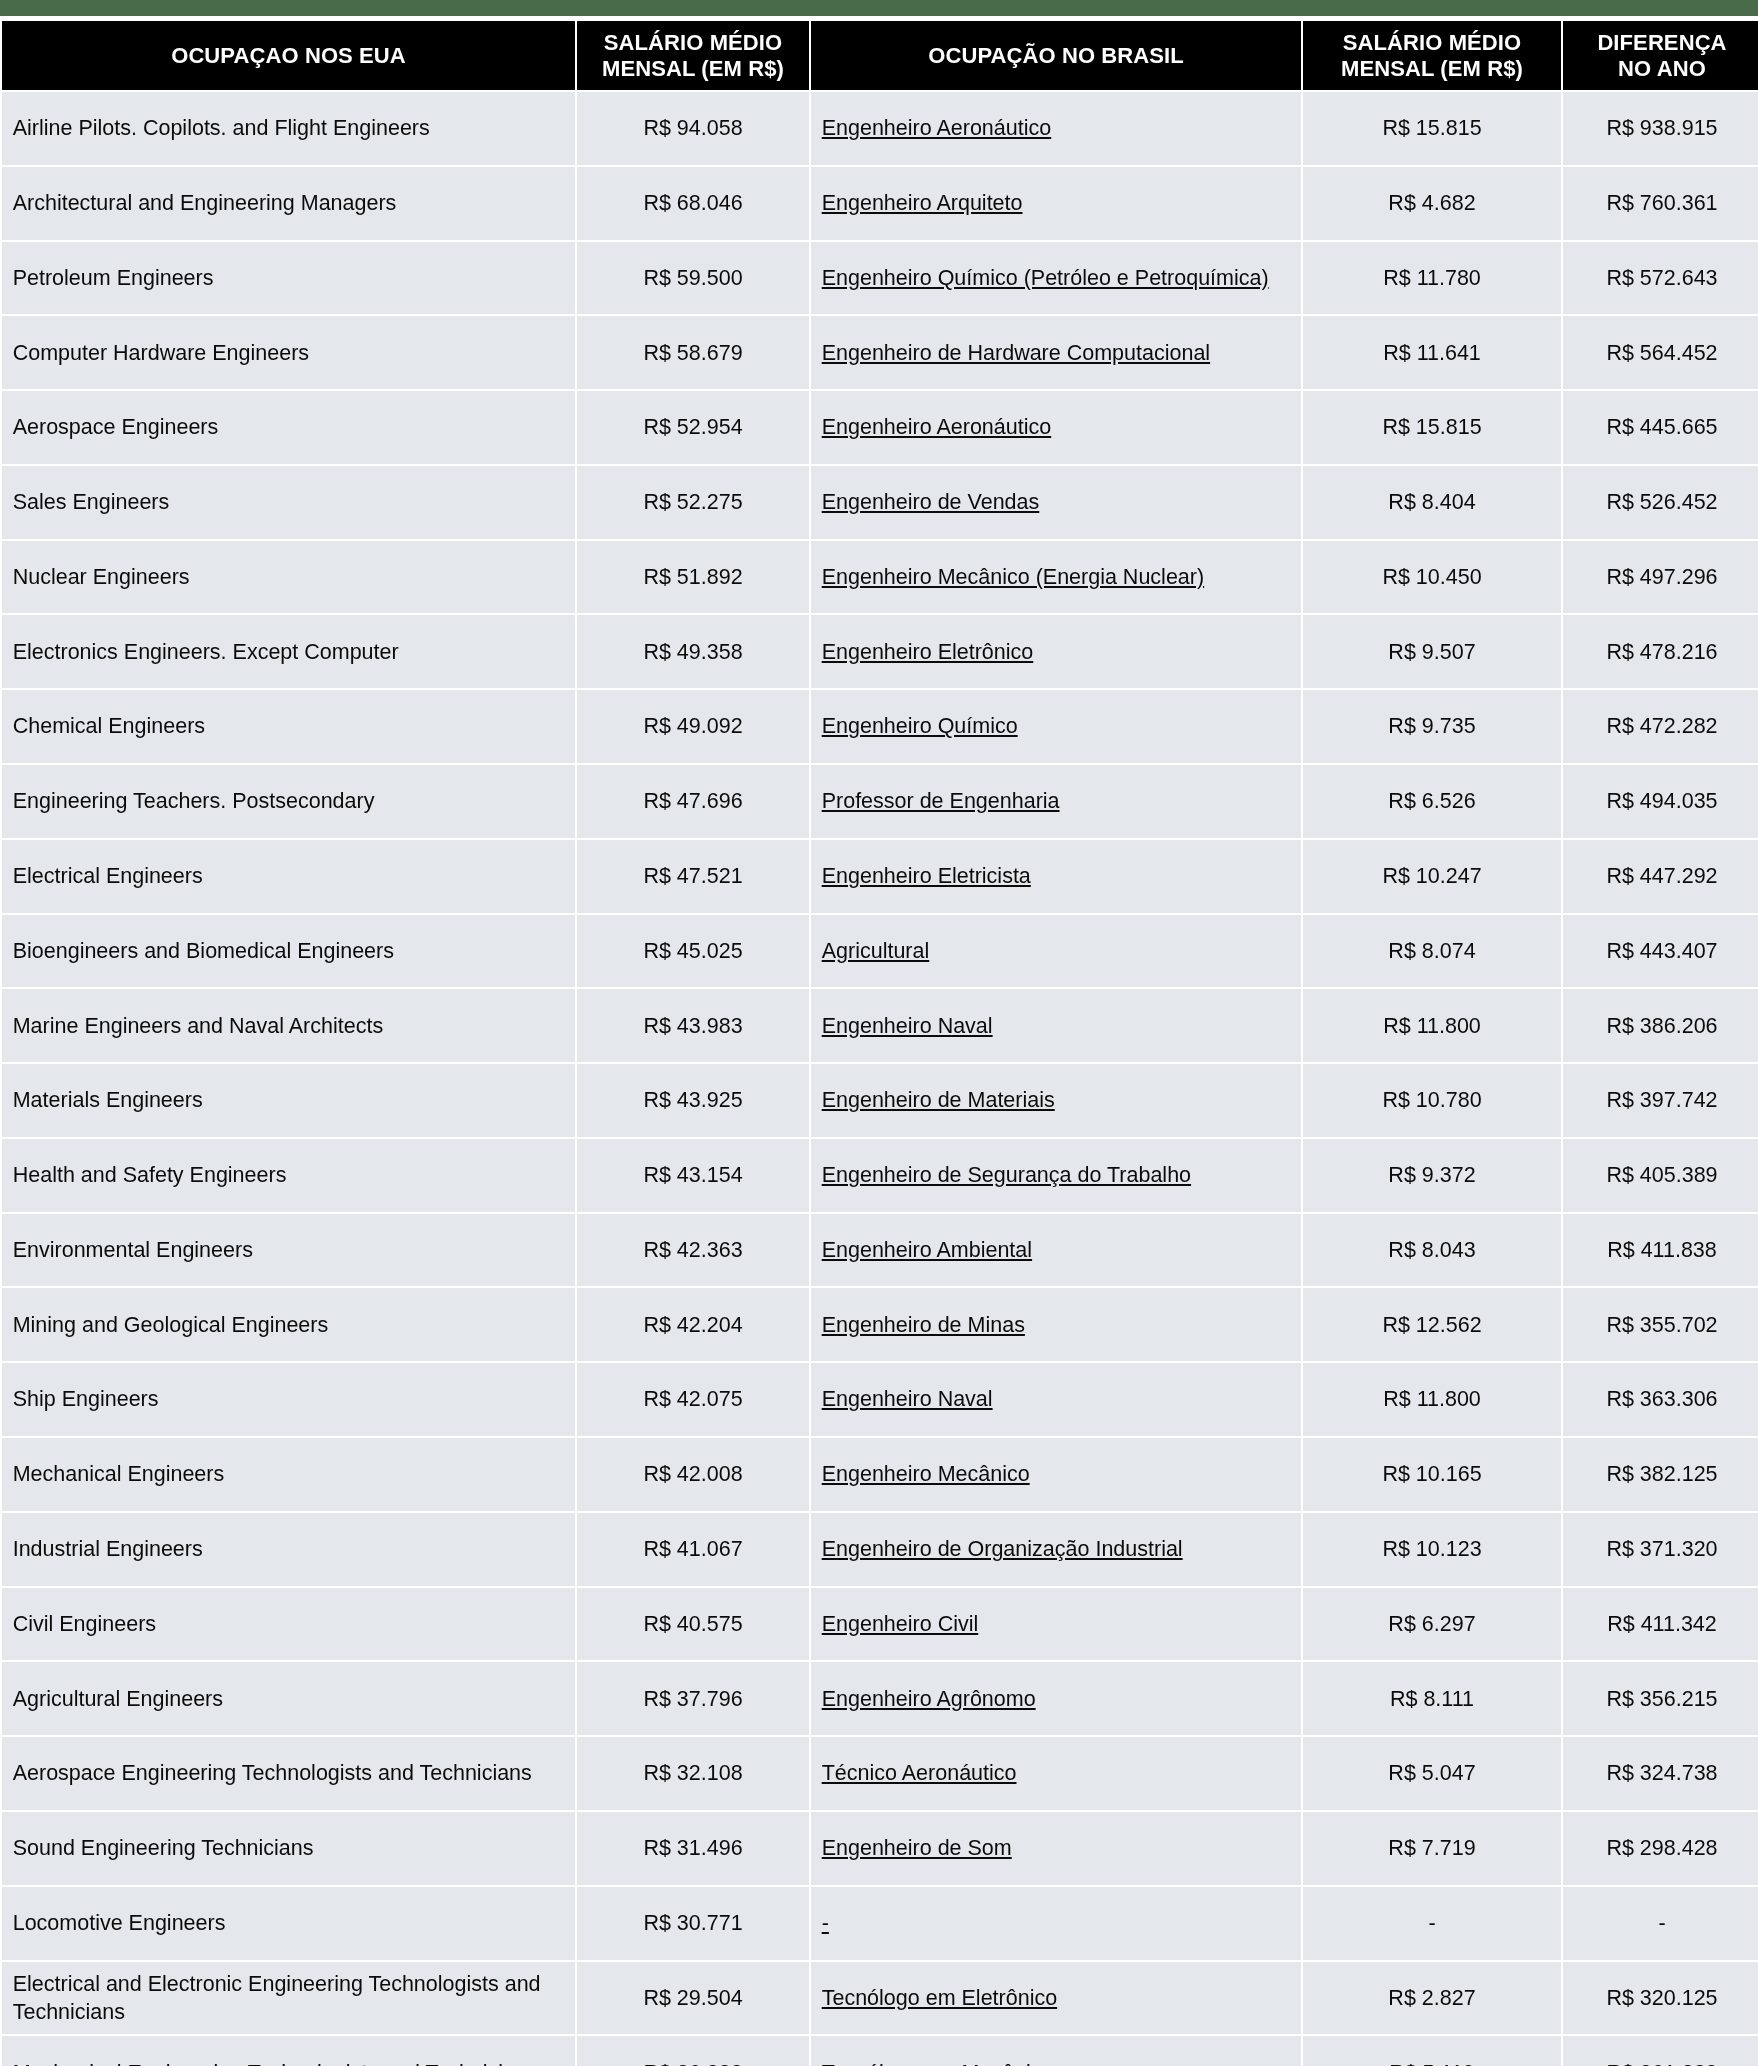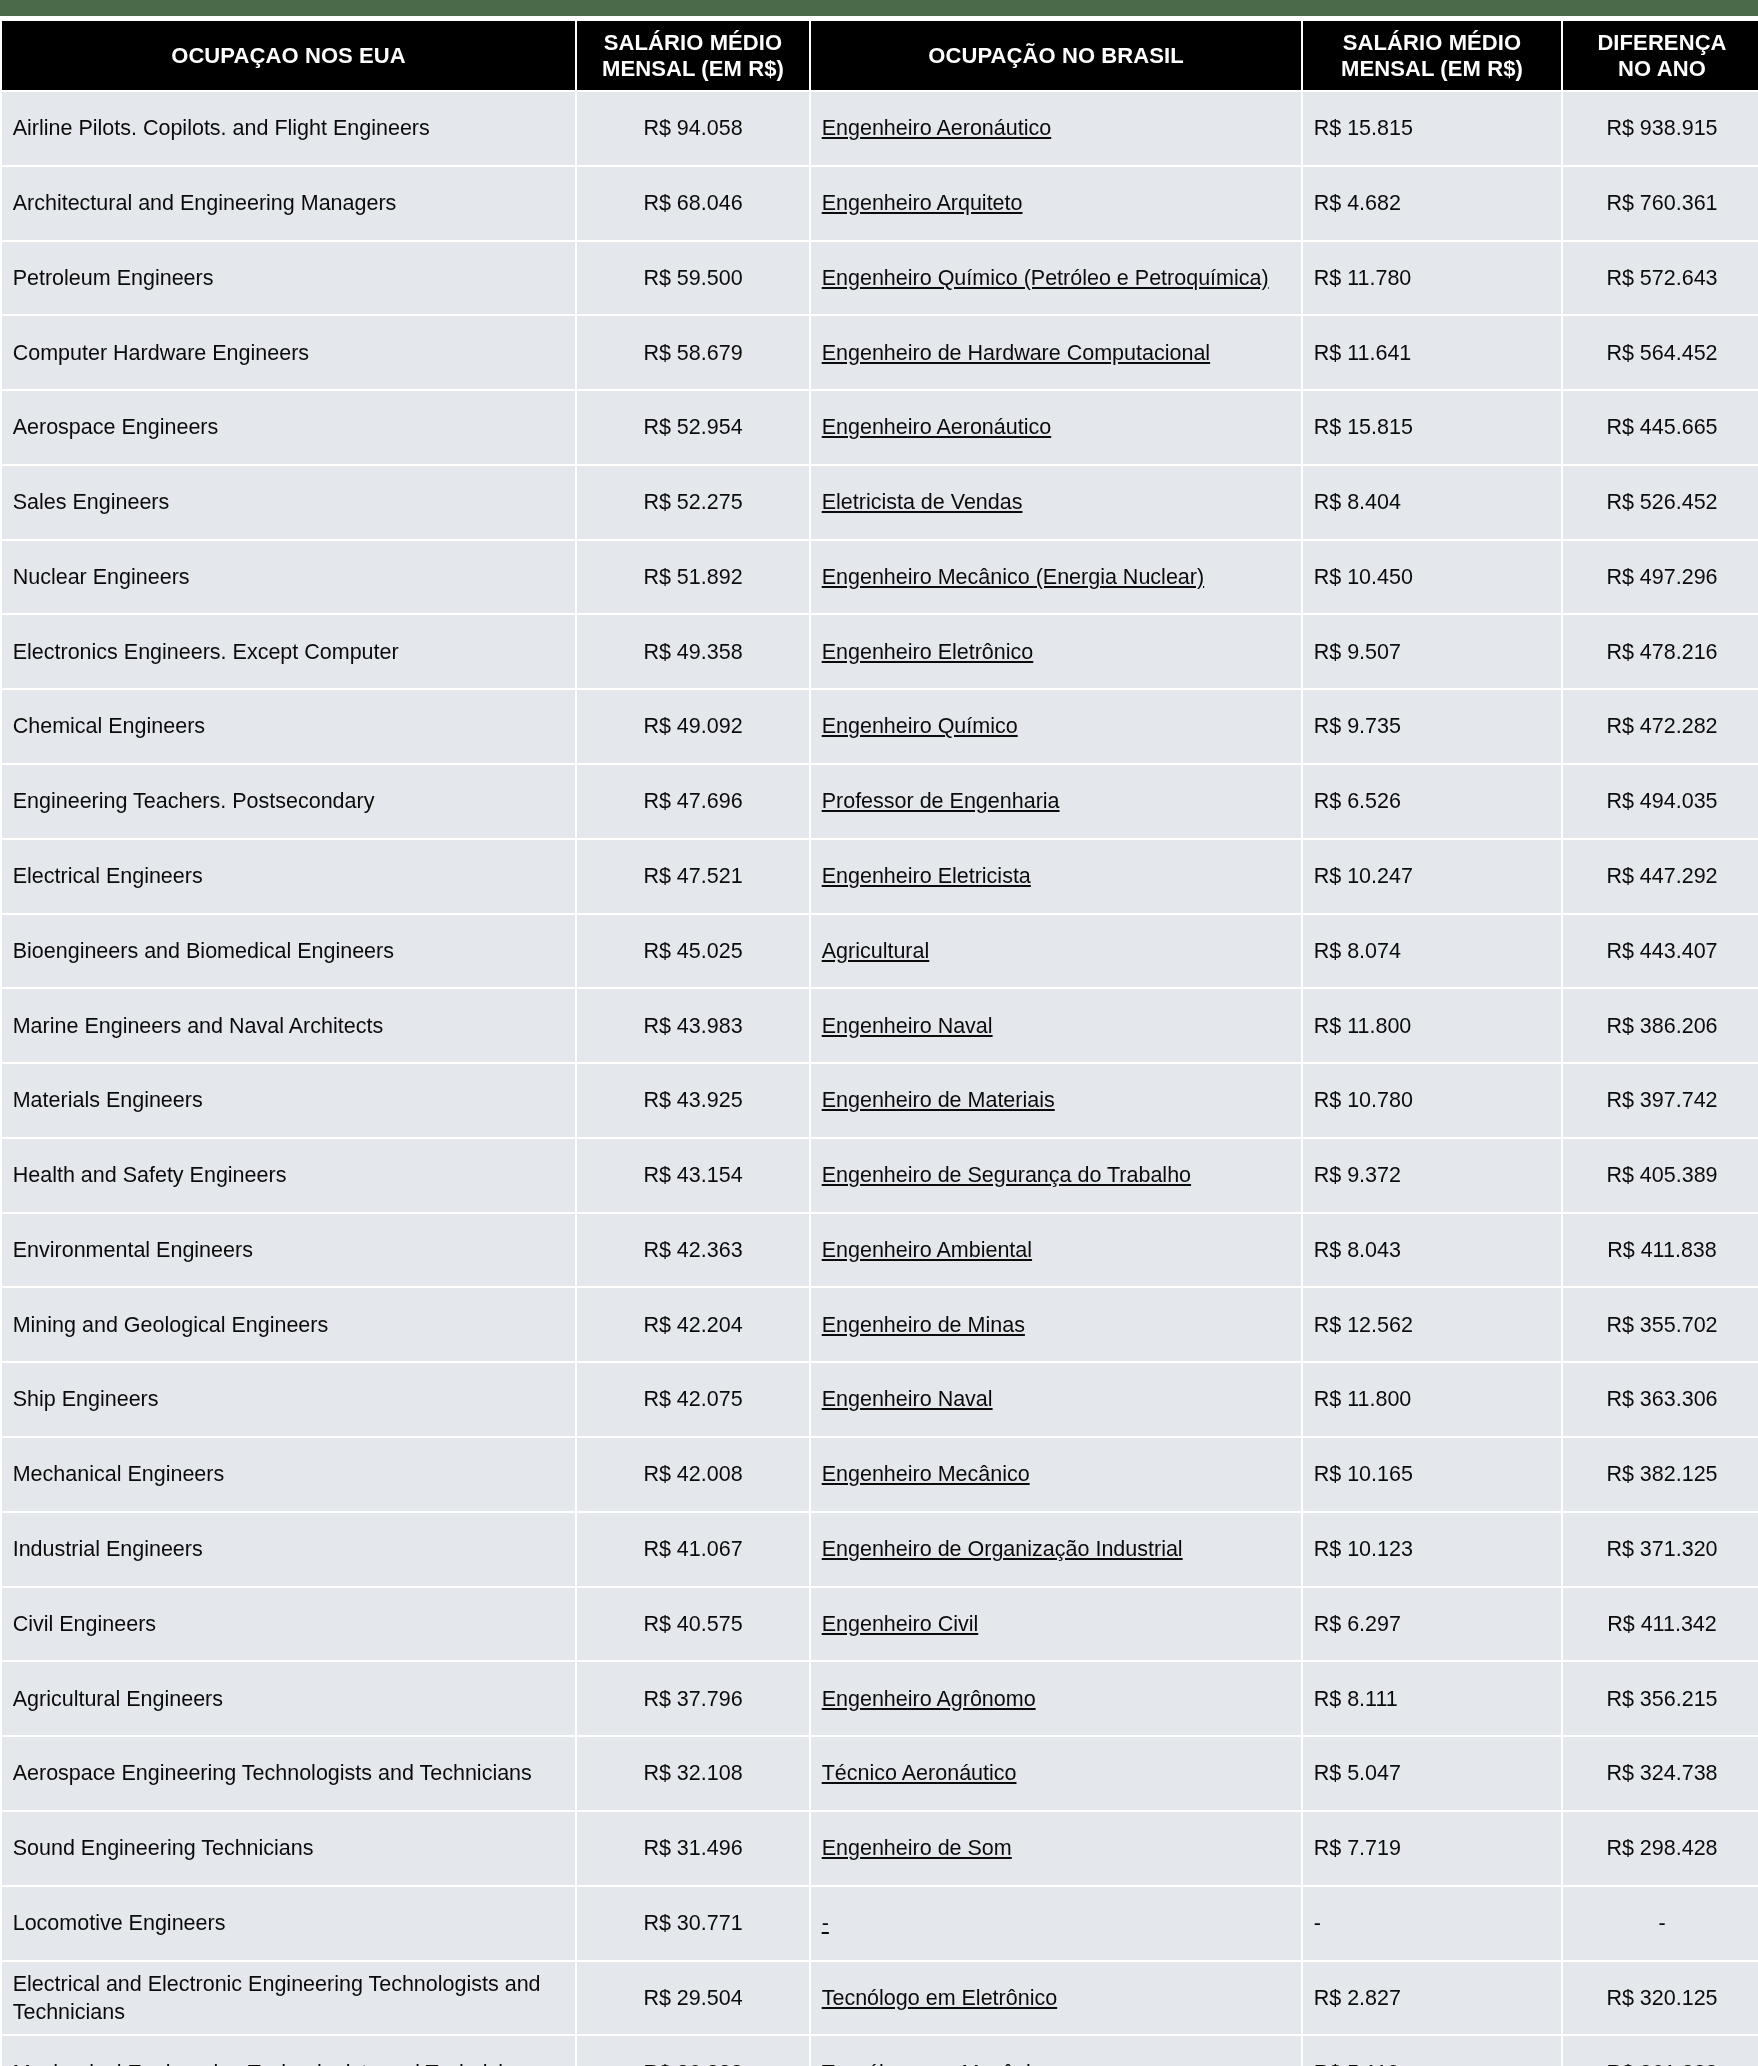--- a/index.html
+++ b/index.html
@@ -53,21 +53,21 @@
     color: #0b0b0b;
     font-size: 21.5px;
     line-height: 1.32;
     vertical-align: middle;
     height: 58px;
     padding: 7.4px 10.7px;
   }
   td.occ-us   { text-align: left; }
   td.sal-us   { text-align: center; margin-left: 15px; }
   td.occ-br   { text-align: left; text-decoration: underline; }
-  td.sal-br   { }
+  td.sal-br   { text-align: center; }
   td.diff     { text-align: center; }
 </style>
 </head>
 <body>
 
 <div id="top-strip"></div>
 <div id="gap-strip"></div>
 
 <table>
   <colgroup>
@@ -131,21 +131,21 @@
       <tr>
         <td class="occ-us">Aerospace Engineers</td>
         <td class="sal-us">R$ 52.954</td>
         <td class="occ-br">Engenheiro Aeronáutico</td>
         <td class="sal-br">R$ 15.815</td>
         <td class="diff">R$ 445.665</td>
       </tr>
       <tr>
         <td class="occ-us">Sales Engineers</td>
         <td class="sal-us">R$ 52.275</td>
-        <td class="occ-br">Eletricista de Vendas</td>
+        <td class="occ-br">Engenheiro de Vendas</td>
         <td class="sal-br">R$ 8.404</td>
         <td class="diff">R$ 526.452</td>
       </tr>
       <tr>
         <td class="occ-us">Nuclear Engineers</td>
         <td class="sal-us">R$ 51.892</td>
         <td class="occ-br">Engenheiro Mecânico (Energia Nuclear)</td>
         <td class="sal-br">R$ 10.450</td>
         <td class="diff">R$ 497.296</td>
       </tr>

